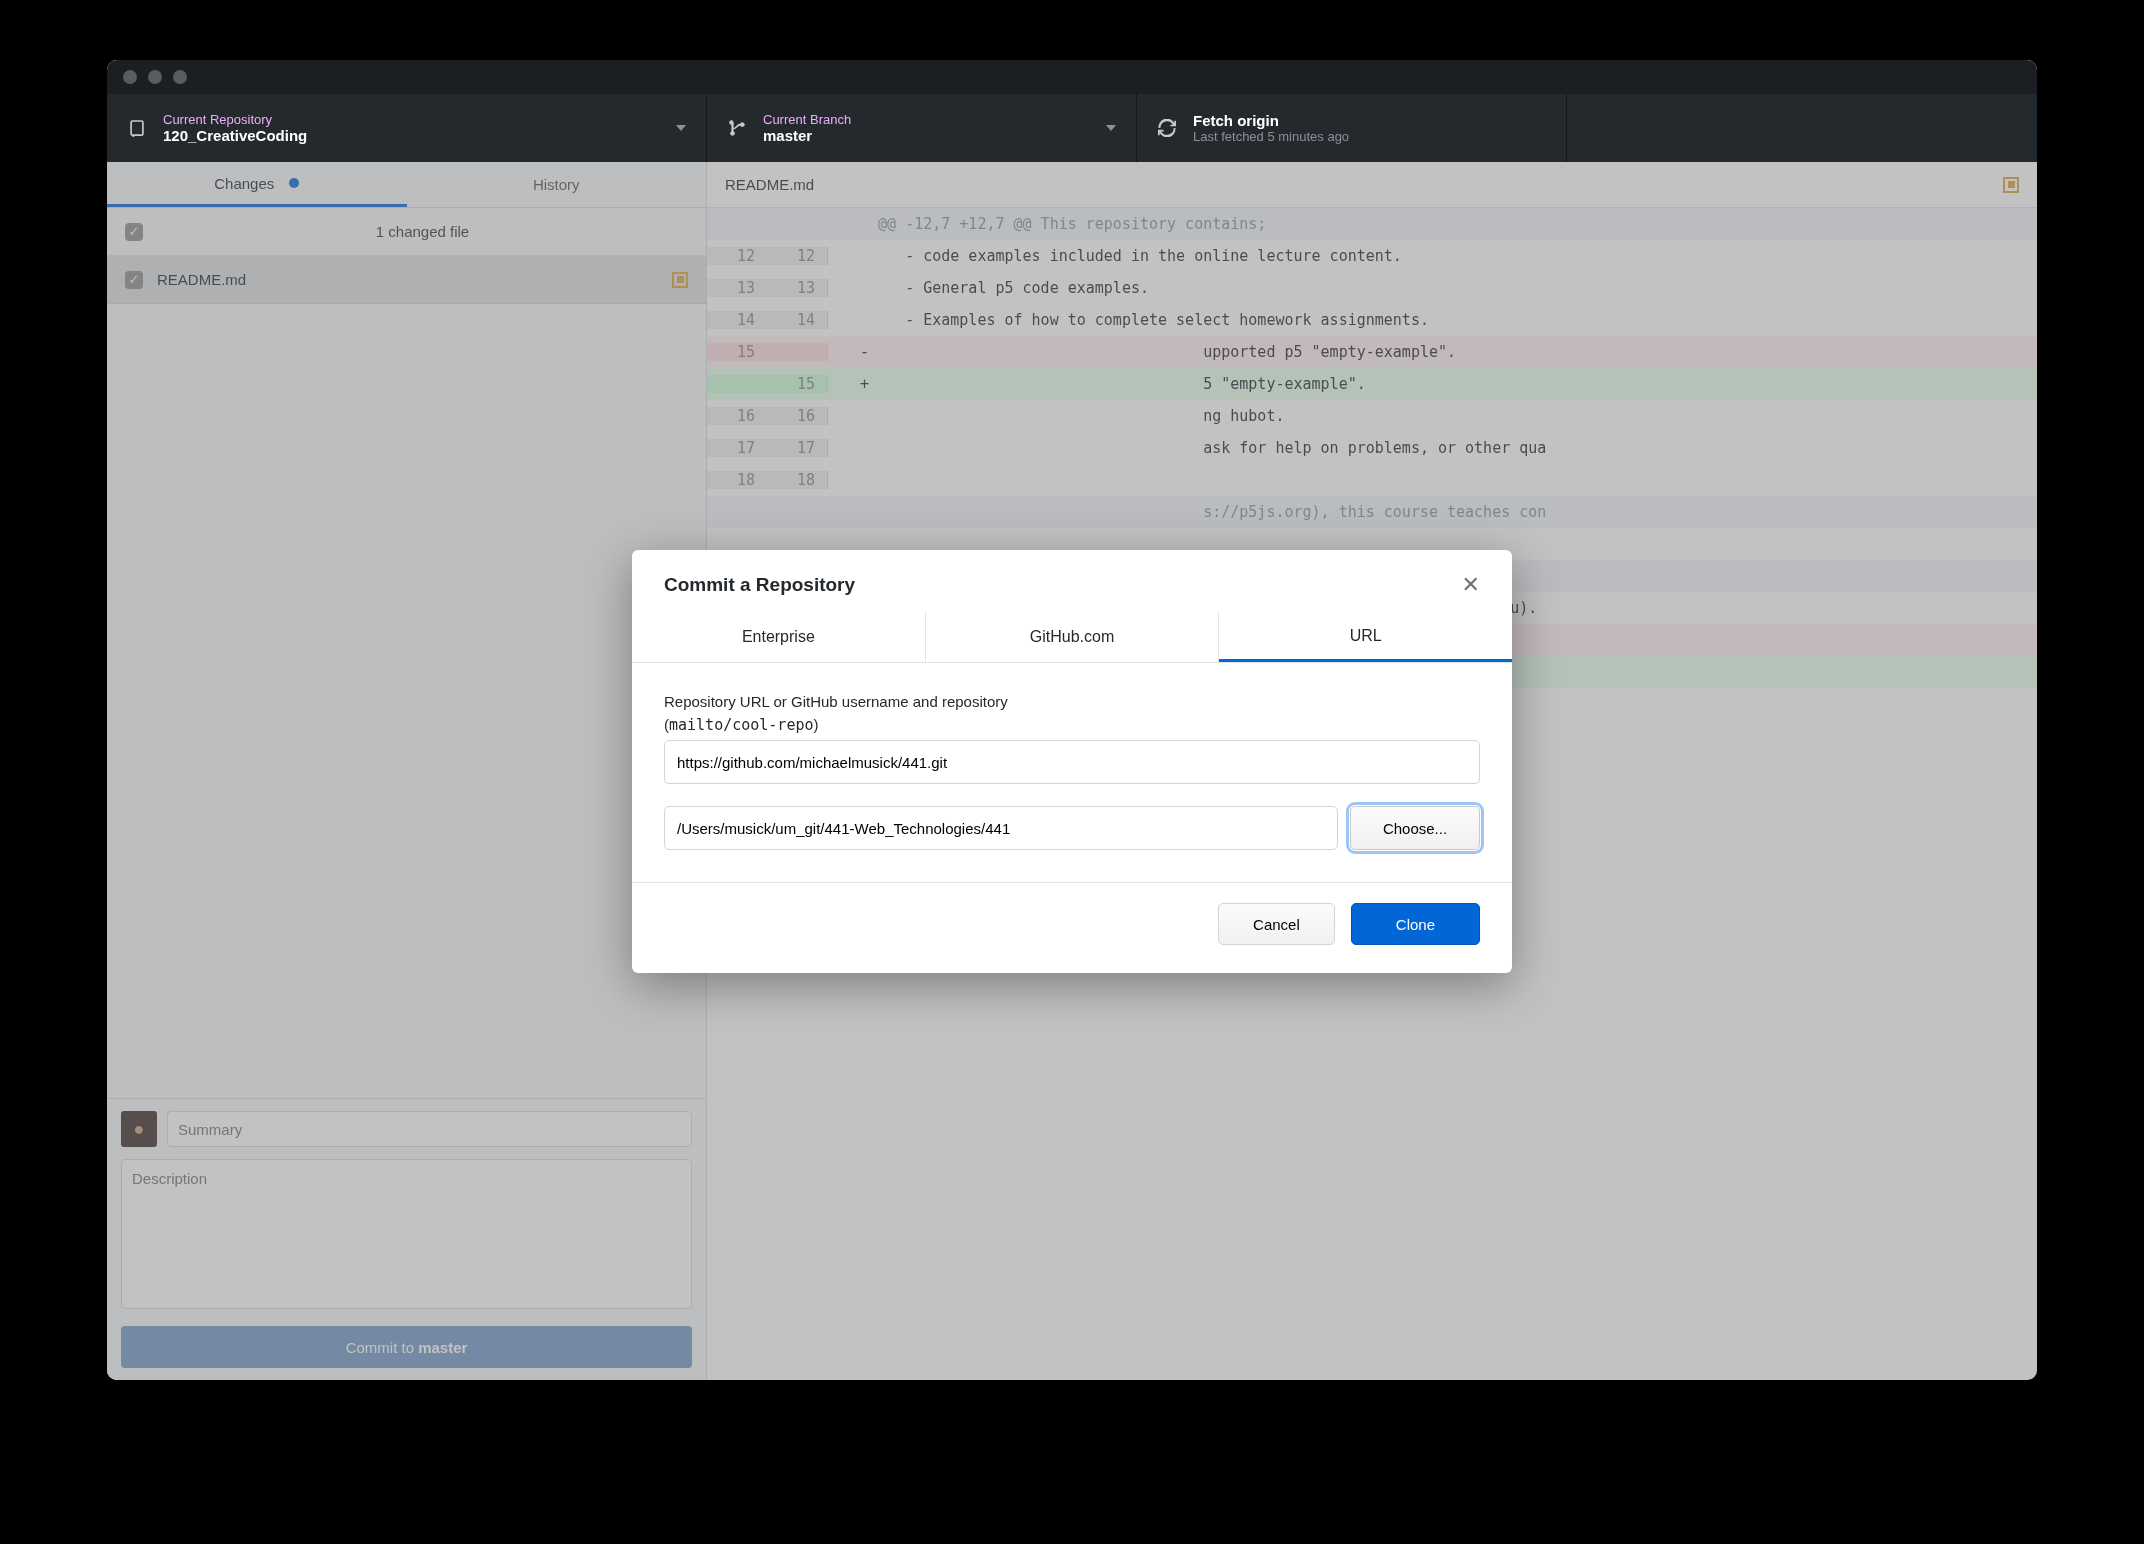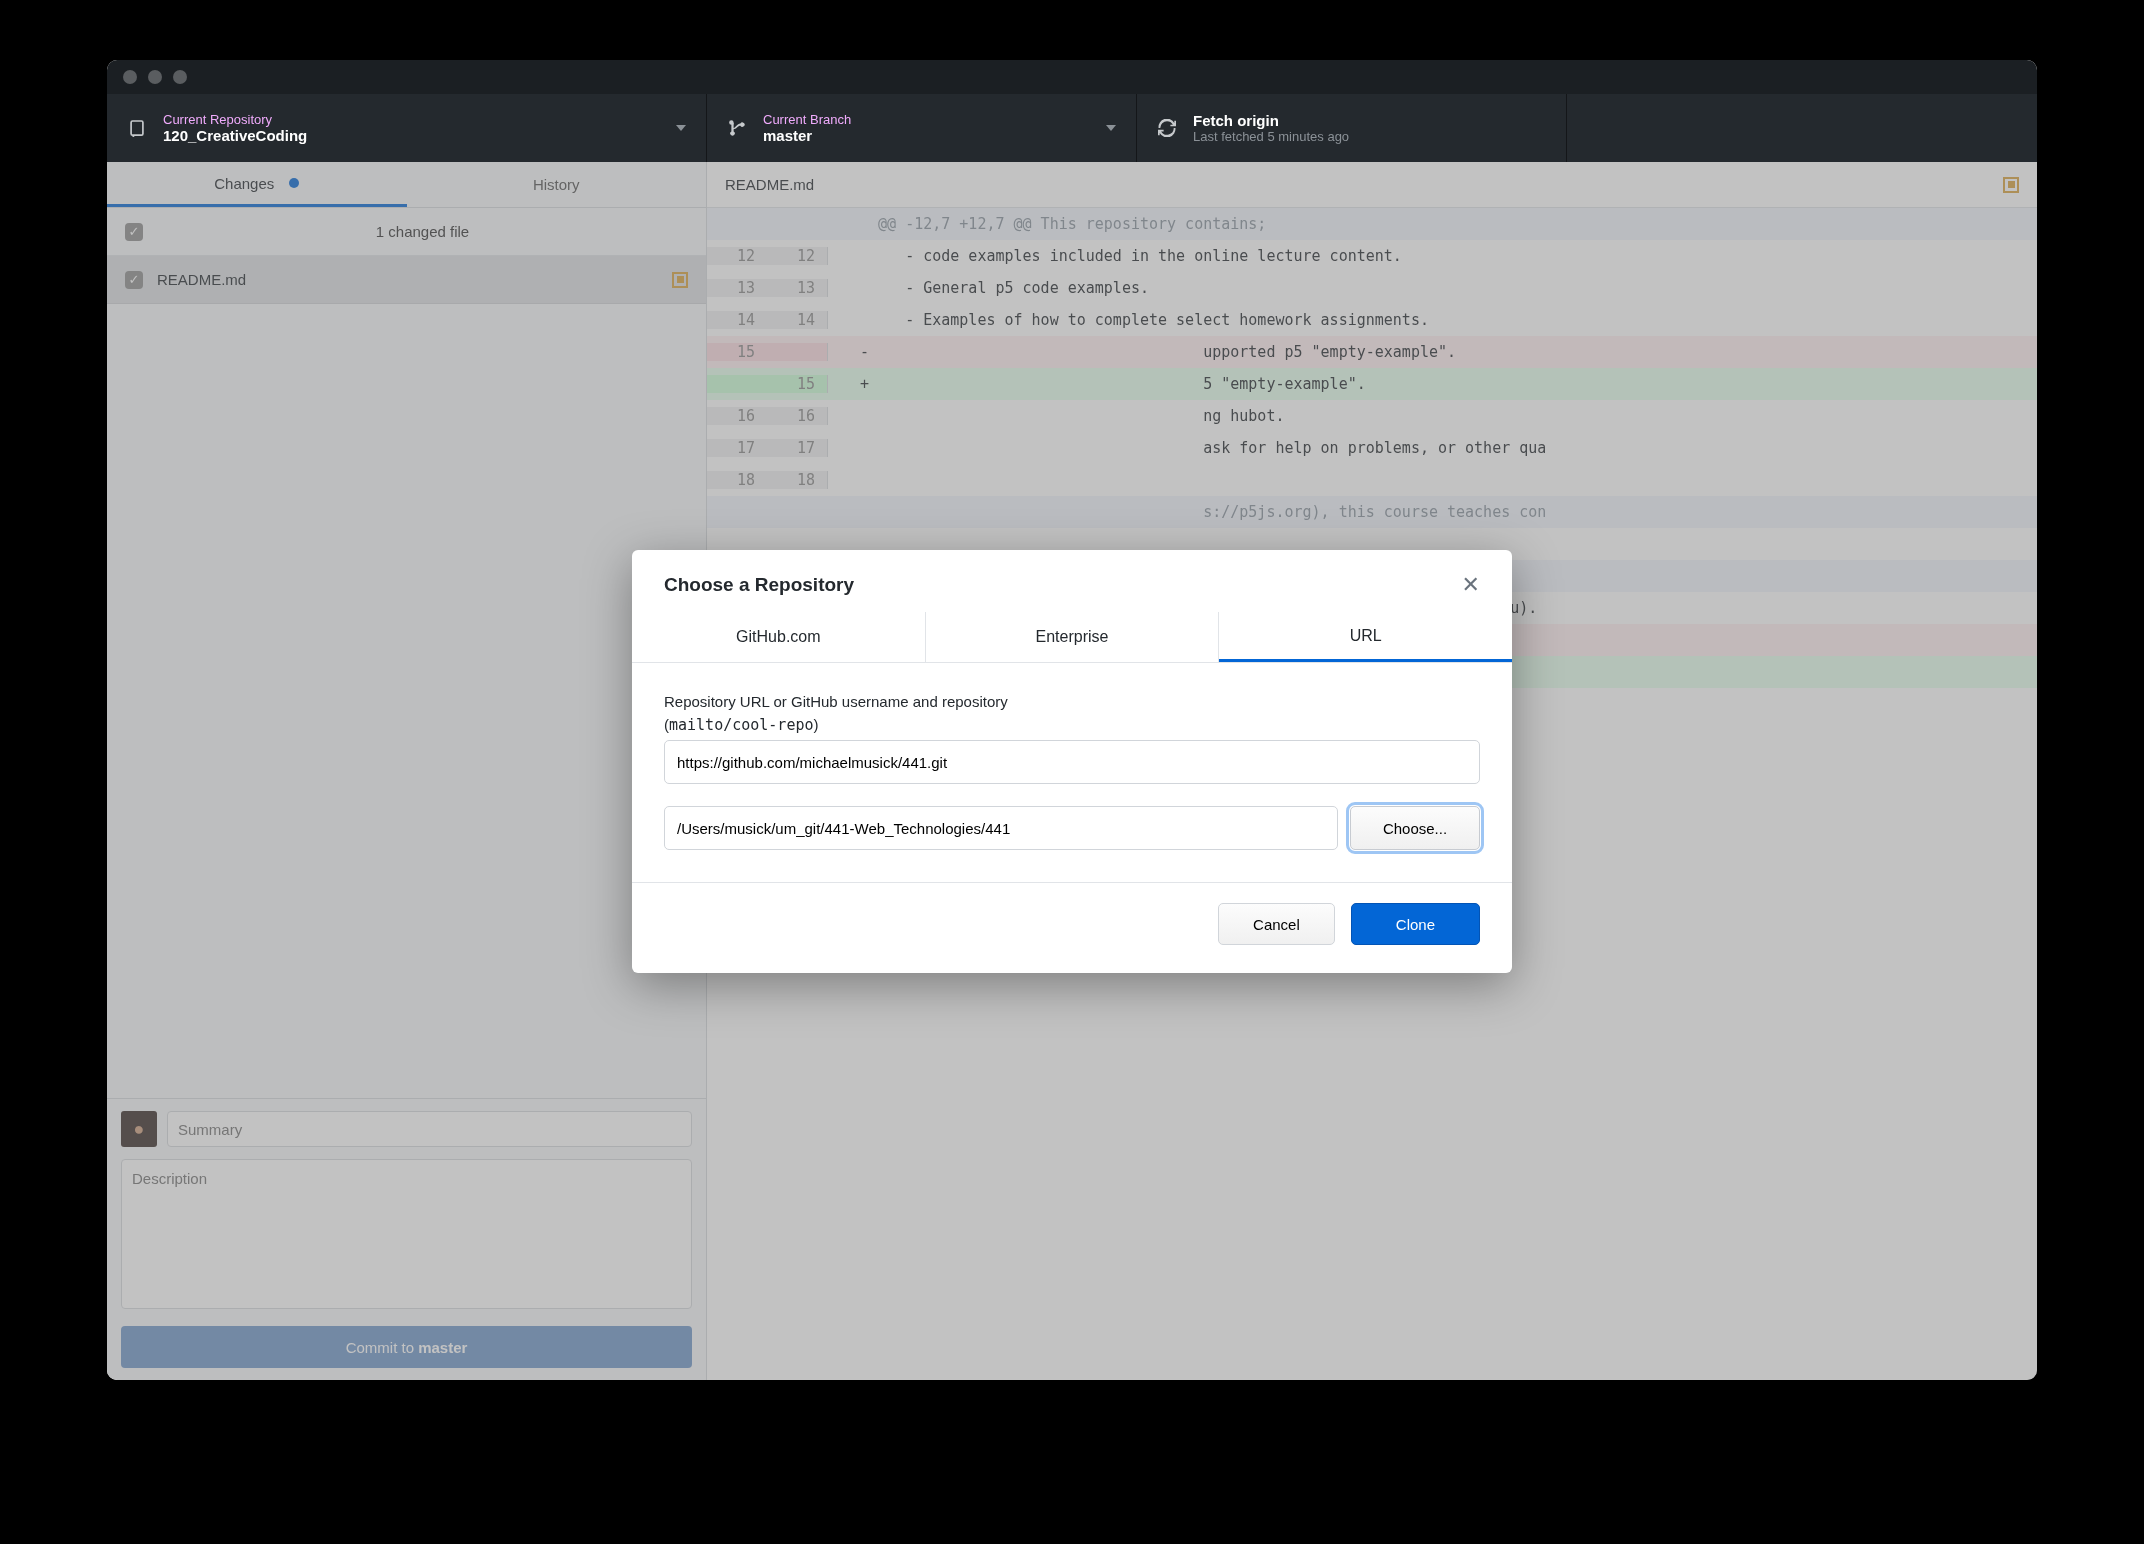--- a/index.html
+++ b/index.html
@@ -336,29 +336,29 @@
             <div class="marker"></div>
             <div class="code">+ </div>
           </div>
         </div>
     </div>
 
     <div class="dim"></div>
 
     <div class="modal">
       <div class="modal-header">
-        <div class="modal-title">Choose a Repository</div>
+        <div class="modal-title">Commit a Repository</div>
         <div class="close-x">✕</div>
       </div>
       <div class="modal-tabs">
         <div class="mtab">
+            <span>Enterprise</span>
+          </div>
+        <div class="mtab">
             <span>GitHub.com</span>
-          </div>
-        <div class="mtab">
-            <span>Enterprise</span>
           </div>
         <div class="mtab active">
             <span>URL</span>
           </div>
       </div>
       <div class="modal-body">
         <div class="field-label">
           <span>Repository URL or GitHub username and repository</span><br>
           (<span class="mono">mailto/cool-repo</span>)
         </div>

